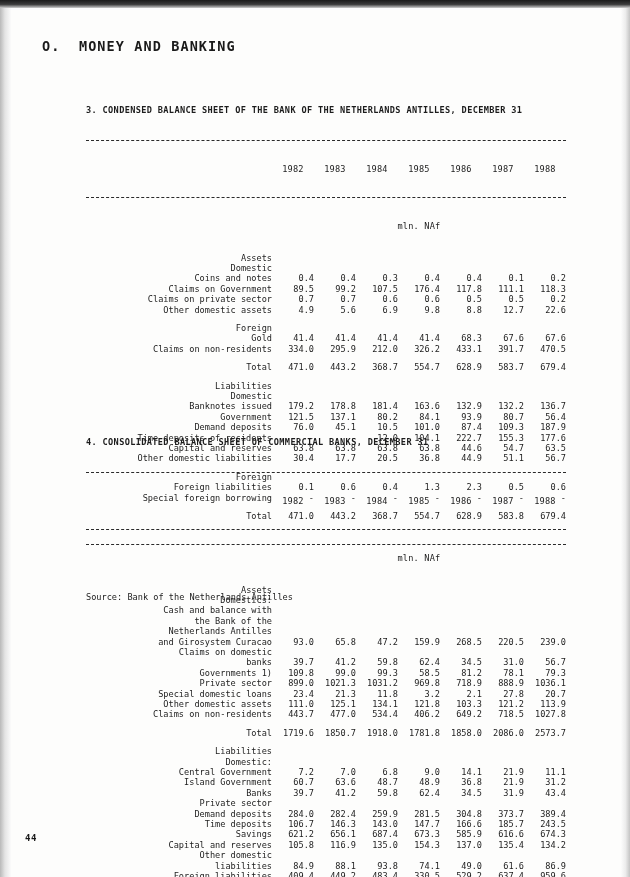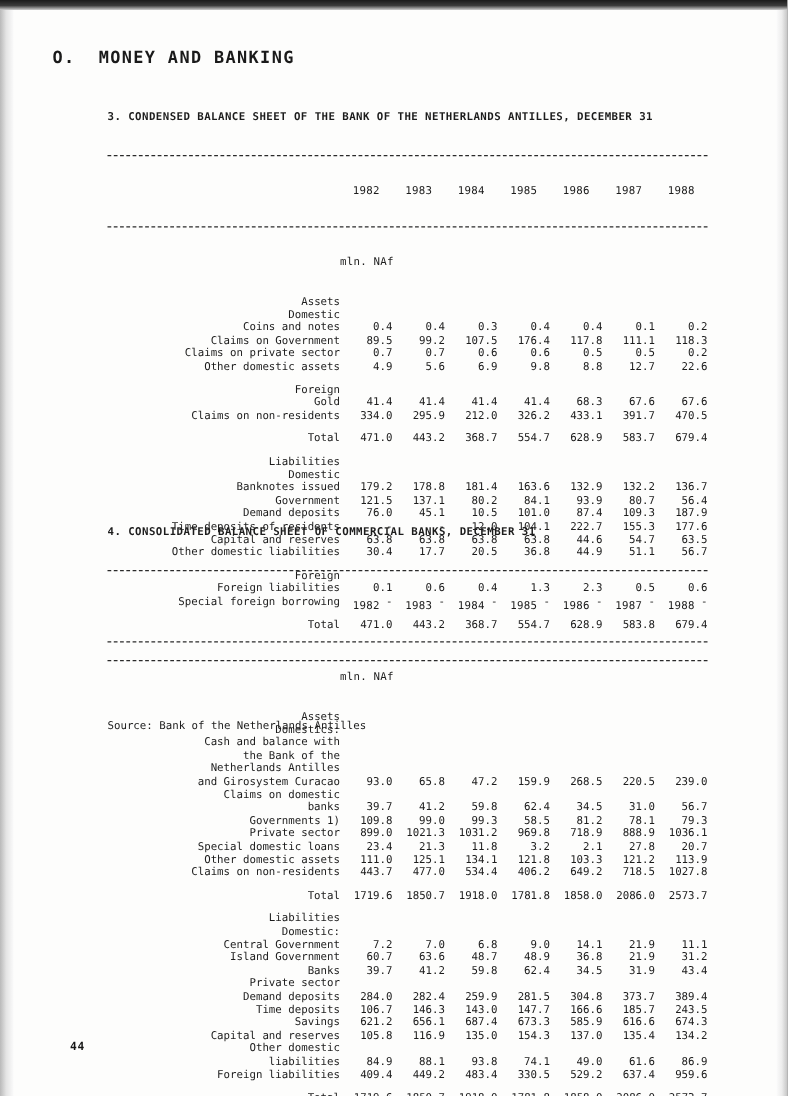--- a/index.html
+++ b/index.html
@@ -74,21 +74,21 @@
     white-space: pre;
     color: #1c1c1c;
   }
   #table-3 { top: 68px; }
   #table-4 { top: 400px; }
 
   .tbl-title {
     font-size: 8.6px;
     letter-spacing: 0.35px;
     font-weight: 600;
-    margin: 0 0 2px 0;
+    margin: 16px 0 2px 0;
     white-space: pre;
   }
 
   .rule {
     height: 0;
     border-top: 1.3px dashed #2a2a2a;
     margin: 1.5px 0 1.5px 0;
   }
 
   table.fin {
@@ -115,39 +115,39 @@
     text-align: right;
     padding-right: 3px;
   }
   th.year {
     padding-right: 3px;
     font-weight: 600;
     letter-spacing: 0.2px;
   }
 
   tr.blank td { height: 8px; line-height: 8px; font-size: 1px; }
-  td.unit-cell { text-align: left; letter-spacing: 0.2px; }
+  td.unit-cell { text-align: center; letter-spacing: 0.2px; }
 
   .lvl0 { padding-left: 0; }
   .lvl1 { padding-left: 8px; }
   .lvl2 { padding-left: 24px; }
   .lvl3 { padding-left: 32px; }
   .total-label { padding-left: 74px; }
   .total-label-2 { padding-left: 70px; }
 
   .source {
     margin-top: 24px;
     font-size: 8.6px;
     line-height: 10.6px;
     white-space: pre;
   }
 
   .page-number {
     position: absolute;
-    left: 56px;
+    left: 25px;
     top: 833px;
     font-size: 9px;
     font-weight: 700;
     letter-spacing: 0.5px;
   }
 </style>
 </head>
 <body>
 
 <div class="page">

